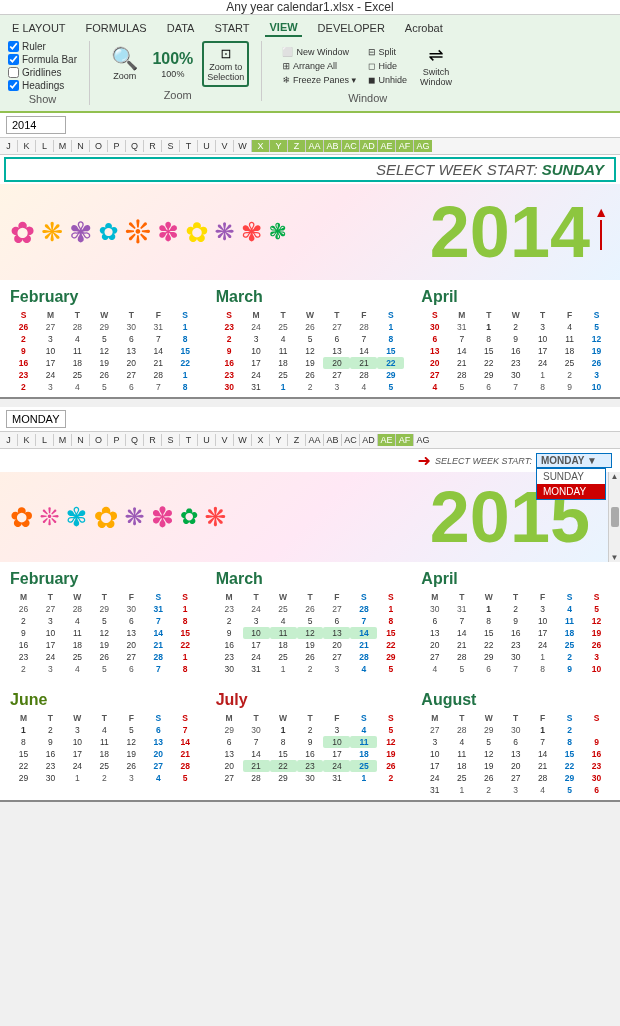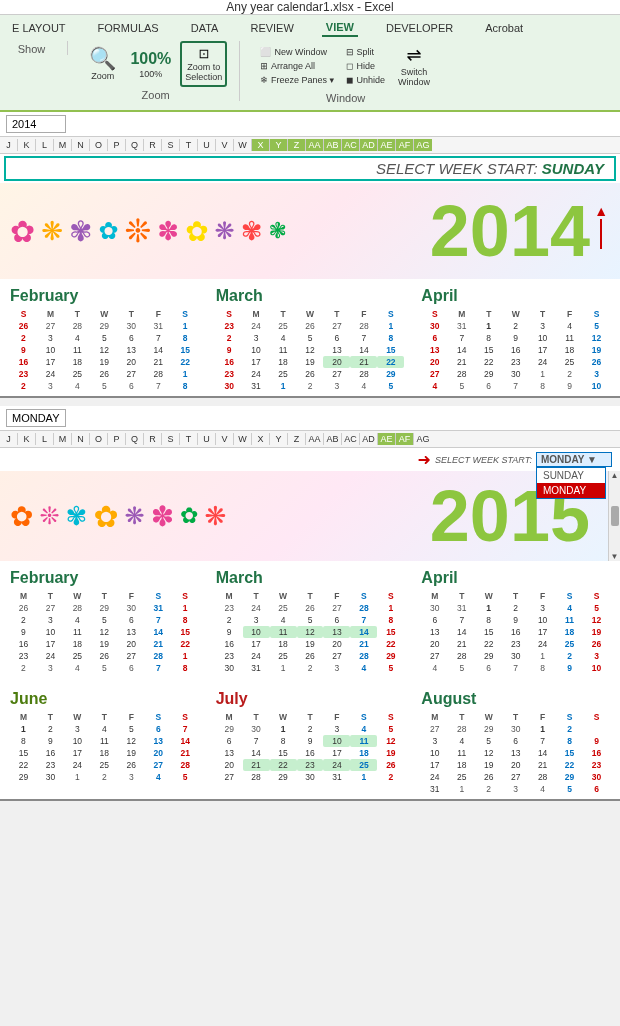--- a/index.html
+++ b/index.html
@@ -24,21 +24,21 @@
 
     
     .ribbon {
       background: #e8f4e8;
       border-bottom: 2px solid #92c050;
       padding: 4px 8px 6px 8px;
     }
 
     .ribbon-tabs {
       display: flex;
-      gap: 24px;
+      gap: 12px;
       margin-bottom: 4px;
       align-items: center;
     }
 
     .ribbon-tab {
       font-size: 11px;
       color: #333;
       cursor: pointer;
       padding: 2px 4px;
     }
@@ -318,28 +318,44 @@
 
 <div class="title-bar">
   <span>Any year calendar1.xlsx - Excel</span>
 </div>
 
 <div class="ribbon">
   <div class="ribbon-tabs">
     <span class="ribbon-tab">E LAYOUT</span>
     <span class="ribbon-tab">FORMULAS</span>
     <span class="ribbon-tab">DATA</span>
-    <span class="ribbon-tab">REVIEW</span>
+    <span class="ribbon-tab">START</span>
     <span class="ribbon-tab active">VIEW</span>
     <span class="ribbon-tab">DEVELOPER</span>
     <span class="ribbon-tab">Acrobat</span>
   </div>
   <div class="ribbon-content">
 
     <div class="ribbon-group">
+      <div class="ribbon-items">
+        <div class="ribbon-checkboxes">
+          <label class="ribbon-checkbox">
+            <input type="checkbox" checked="" style=""> Ruler
+          </label>
+          <label class="ribbon-checkbox">
+            <input type="checkbox" checked="" style=""> Formula Bar
+          </label>
+          <label class="ribbon-checkbox">
+            <input type="checkbox" style=""> Gridlines
+          </label>
+          <label class="ribbon-checkbox">
+            <input type="checkbox" checked="" style=""> Headings
+          </label>
+        </div>
+      </div>
       <span class="ribbon-group-label">Show</span>
     </div>
 
     <div class="ribbon-group">
       <div class="ribbon-items">
         <div class="ribbon-btn">
           <span class="icon-large">🔍</span>
           <span class="ribbon-btn-label">Zoom</span>
         </div>
         <div class="ribbon-btn">

